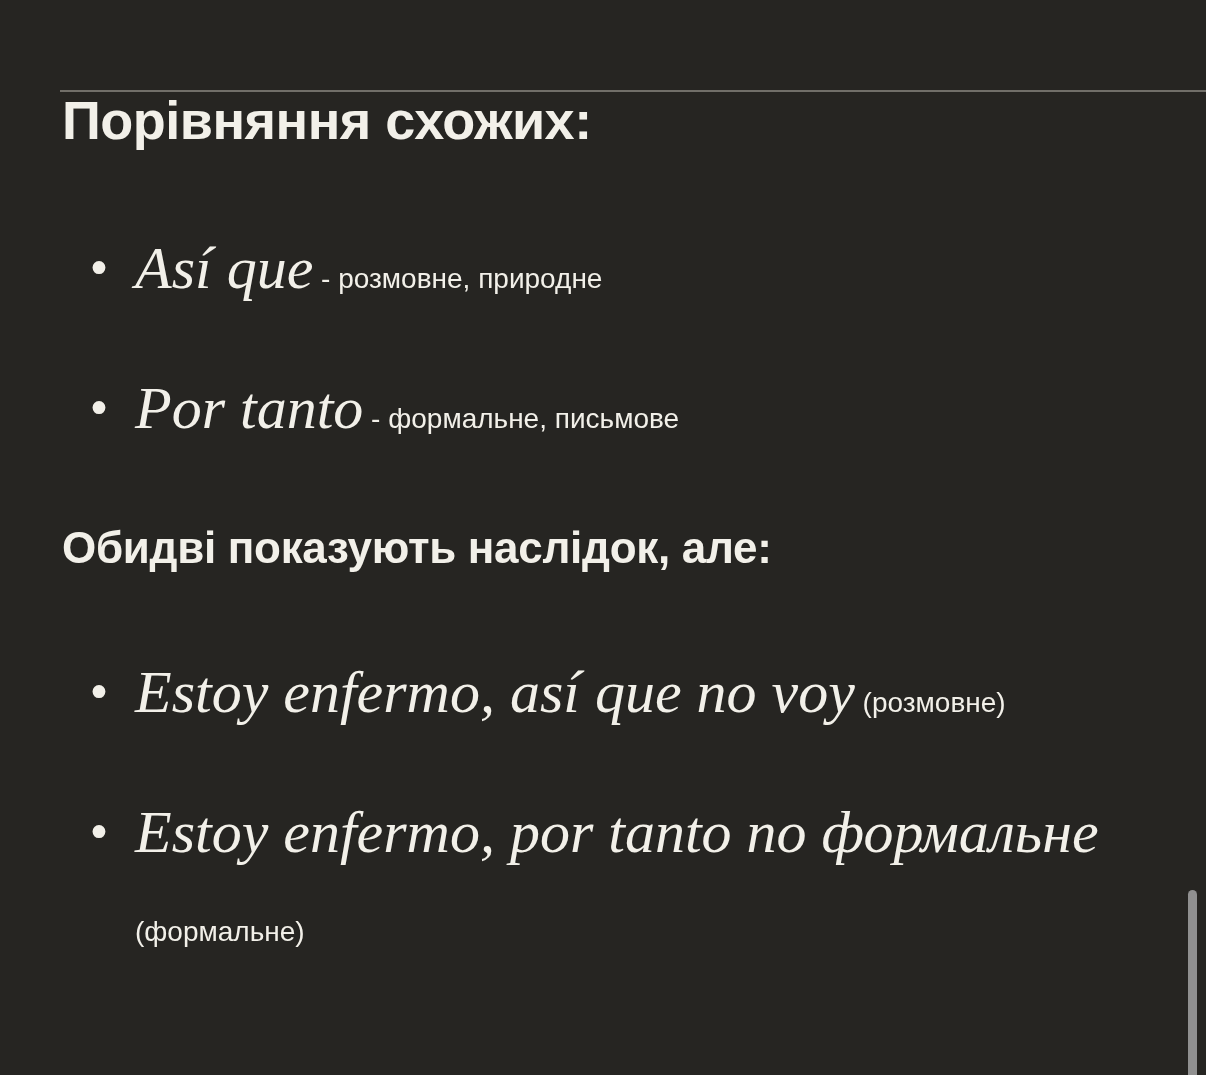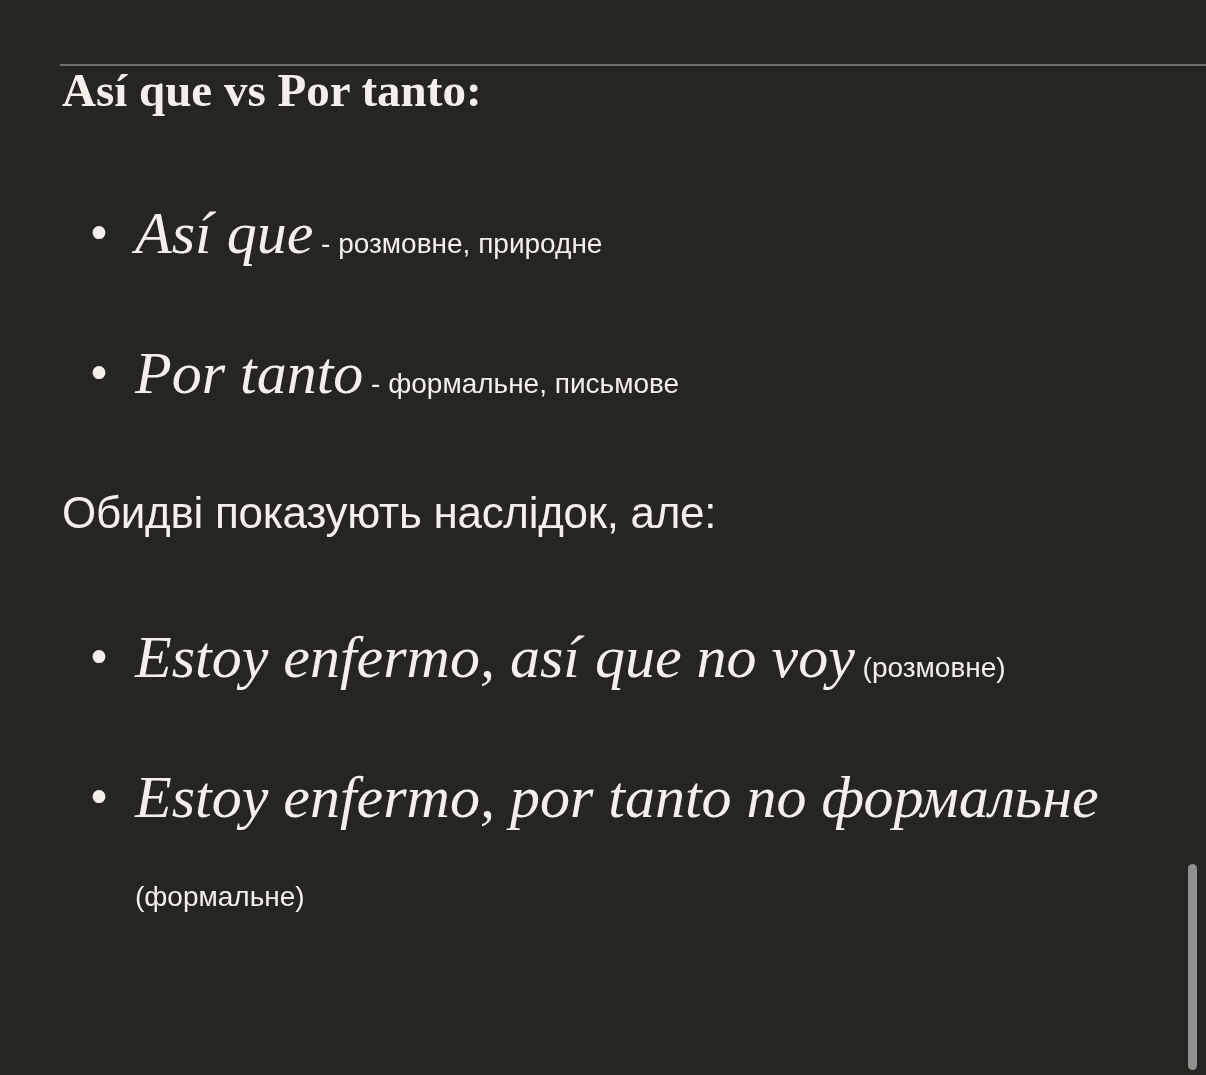--- a/index.html
+++ b/index.html
@@ -41,21 +41,21 @@
     margin-top:62px;
     font-family:"Liberation Serif",serif;
     font-weight:700;
     font-size:47px;
     line-height:1.2;
     color:var(--text);
   }
   .h-sub{
     margin-top:62px;
     font-family:"Liberation Sans",sans-serif;
-    font-weight:400;
+    font-weight:700;
     font-size:44px;
     line-height:1.2;
     letter-spacing:-0.3px;
     color:var(--text);
   }
   ul.bullet-list{
     list-style:none;
   }
   ul.bullet-list li{
     display:flex;
@@ -98,22 +98,22 @@
     background:var(--scrollbar);
   }
 </style>
 </head>
 <body>
 
 <div class="page">
 
   <div class="top-divider"></div>
 
+  <h2 class="h-main">Порівняння схожих:</h2>
 
-  <h3 class="h-serif">Así que vs Por tanto:</h3>
 
   <ul class="bullet-list">
     <li class="mt-li-first">
       <span class="bullet">•</span>
       <span class="item-text"><em class="term">Así que</em><span class="desc"> - розмовне, природне</span></span>
     </li>
     <li class="mt-li">
       <span class="bullet">•</span>
       <span class="item-text"><em class="term">Por tanto</em><span class="desc"> - формальне, письмове</span></span>
     </li>

